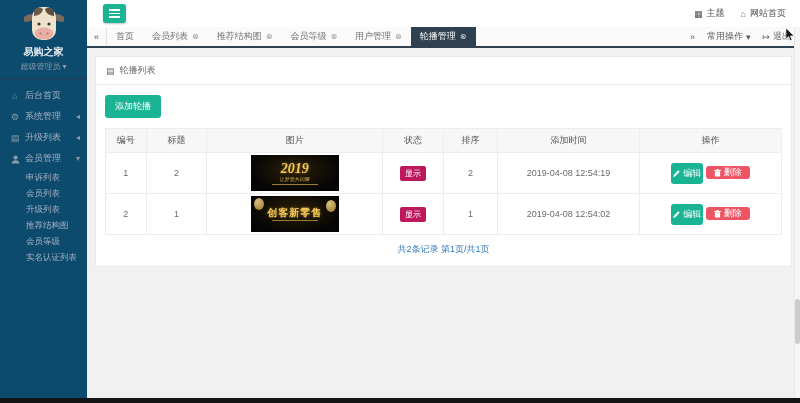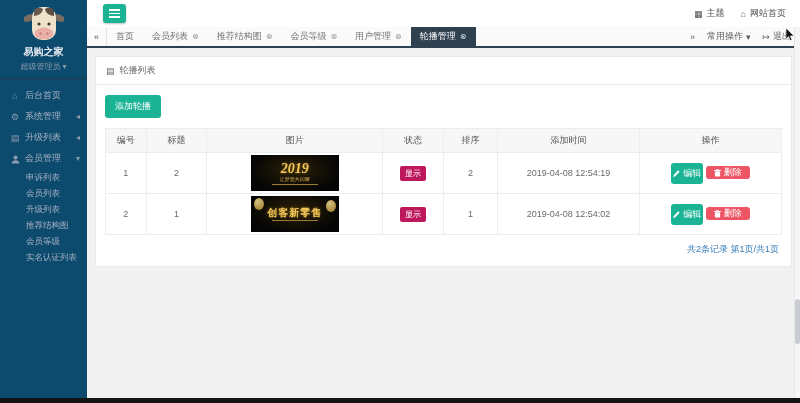--- a/index.html
+++ b/index.html
@@ -78,21 +78,21 @@
     text-shadow:0 0 3px #7a5c12; letter-spacing:1px; }
   .banner .tiny { font-size:5px; color:#d8b253; line-height:6px; }
   .banner .bar { width:46px; height:1px; background:#9a7d2e; margin-top:2px; }
   .banner .balloon { position:absolute; width:10px; height:12px; border-radius:50%;
     background:radial-gradient(circle at 35% 30%, #f7df9a, #b58a22); opacity:.85; }
   .banner .b-l { left:3px; top:2px; } .banner .b-r { right:3px; top:4px; }
 
   .badge { display:inline-block; background:#be185d; color:#fff; font-size:8px;
     padding:2px 5px; border-radius:2px; }
 
-  .pagination { text-align:right; color:#337ab7; font-size:9px; padding:8px 3px 2px; }
+  .pagination { text-align:center; color:#337ab7; font-size:9px; padding:8px 3px 2px; }
 
   
   .footer-strip { position:absolute; left:0; right:0; bottom:0; height:5px; background:#141414; }
   .scrollbar { position:absolute; right:0; top:27px; bottom:5px; width:6px;
     background:#f6f6f6; border-left:1px solid #e8e8e8; }
   .scroll-thumb { position:absolute; right:0; top:272px; width:5px; height:45px;
     background:#c9cdd1; border-radius:3px; }
   .cursor { position:absolute; left:786px; top:28px; width:9px; height:13px; z-index:9; }
   .icon-svg { display:inline-block; vertical-align:middle; }
 </style>

